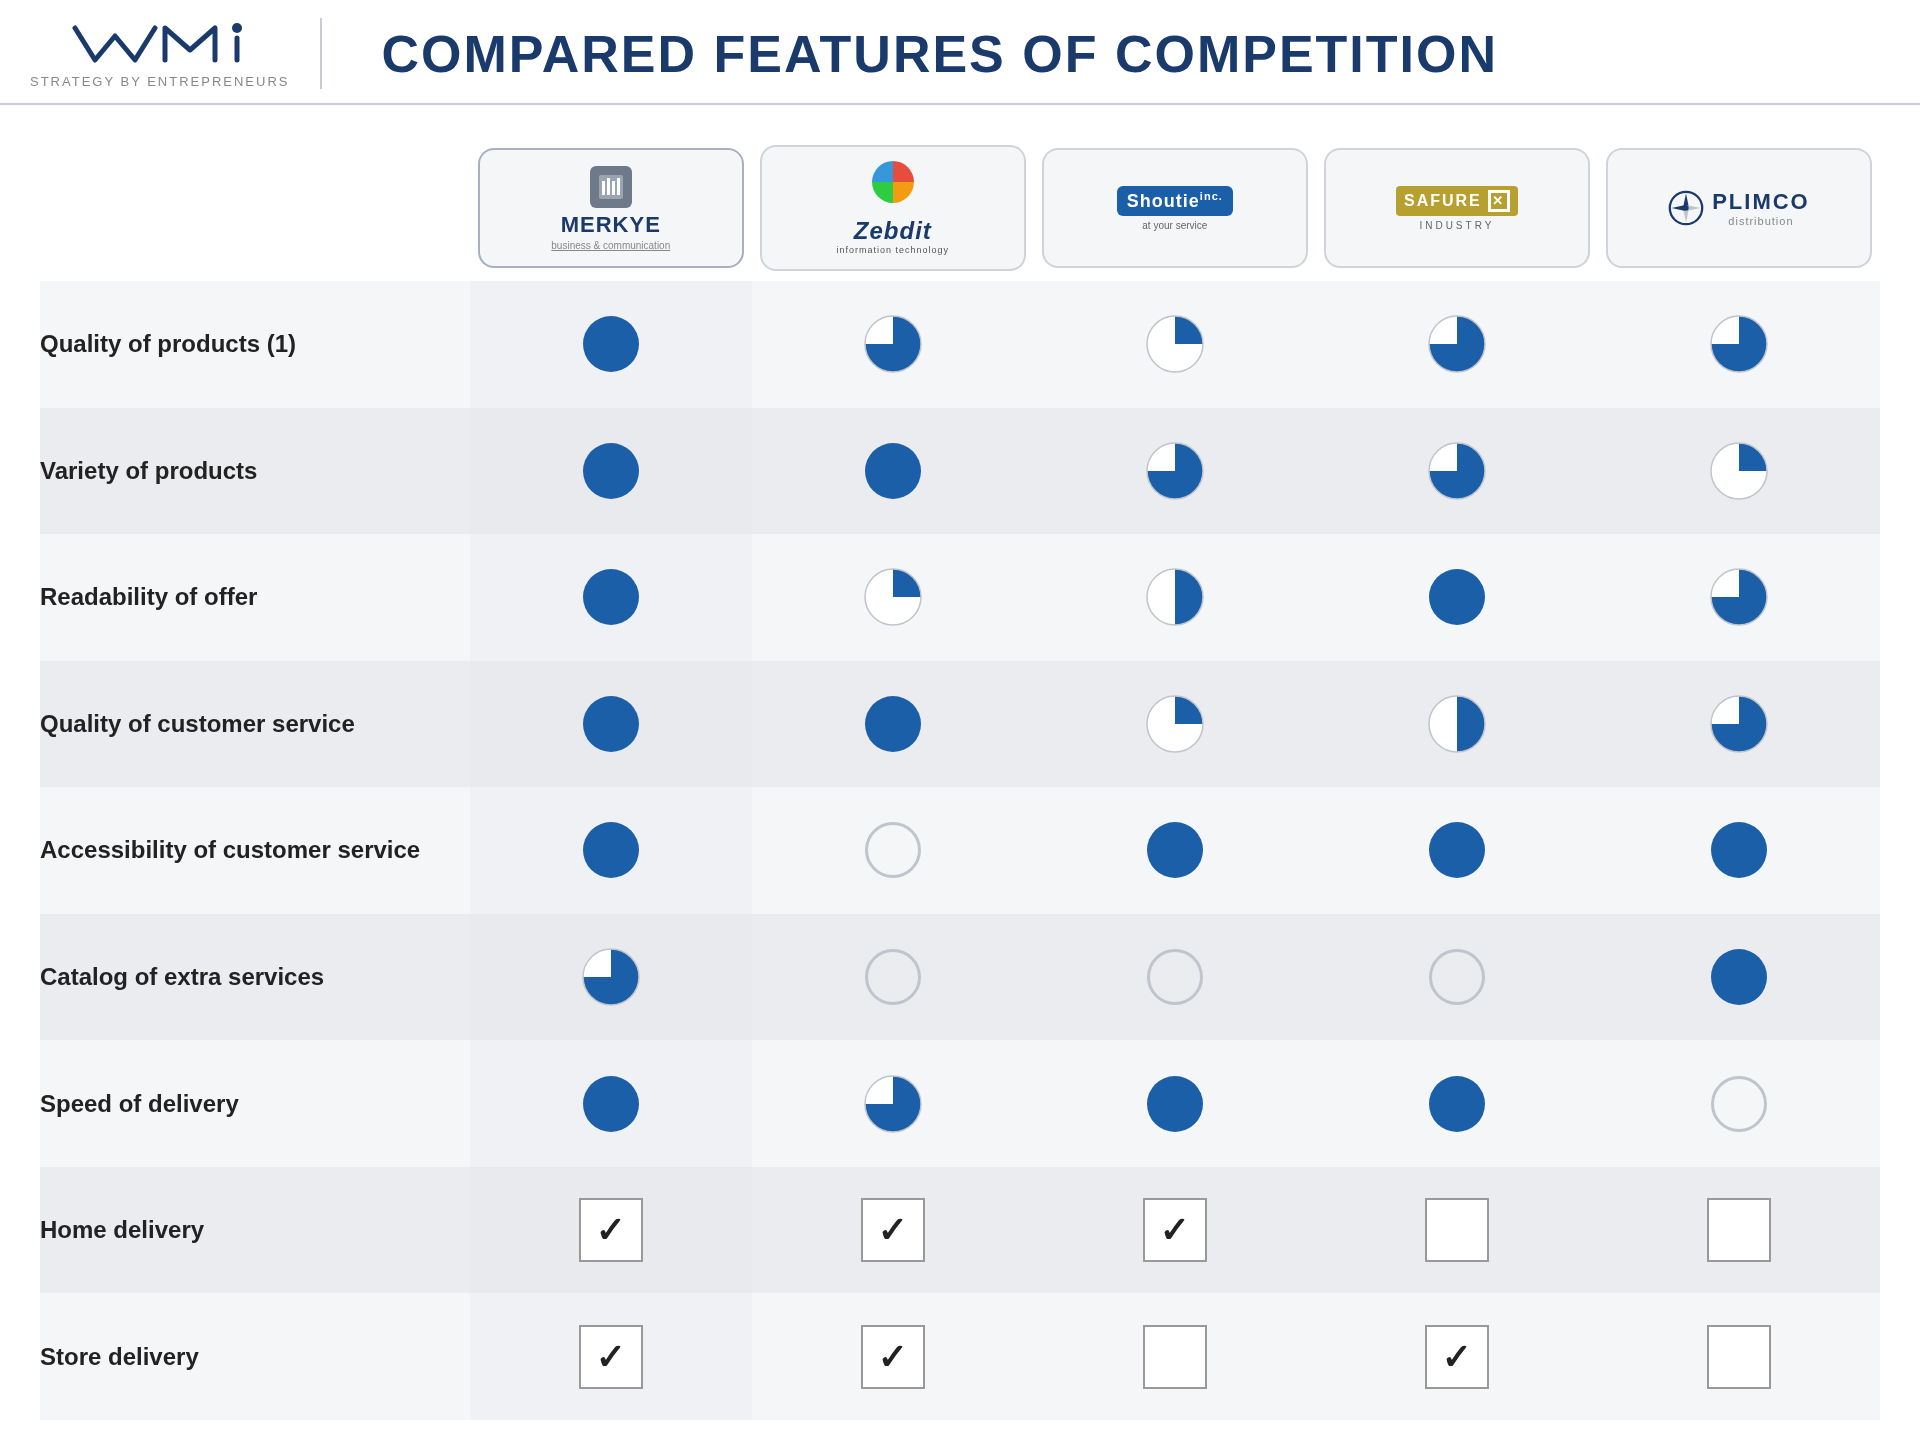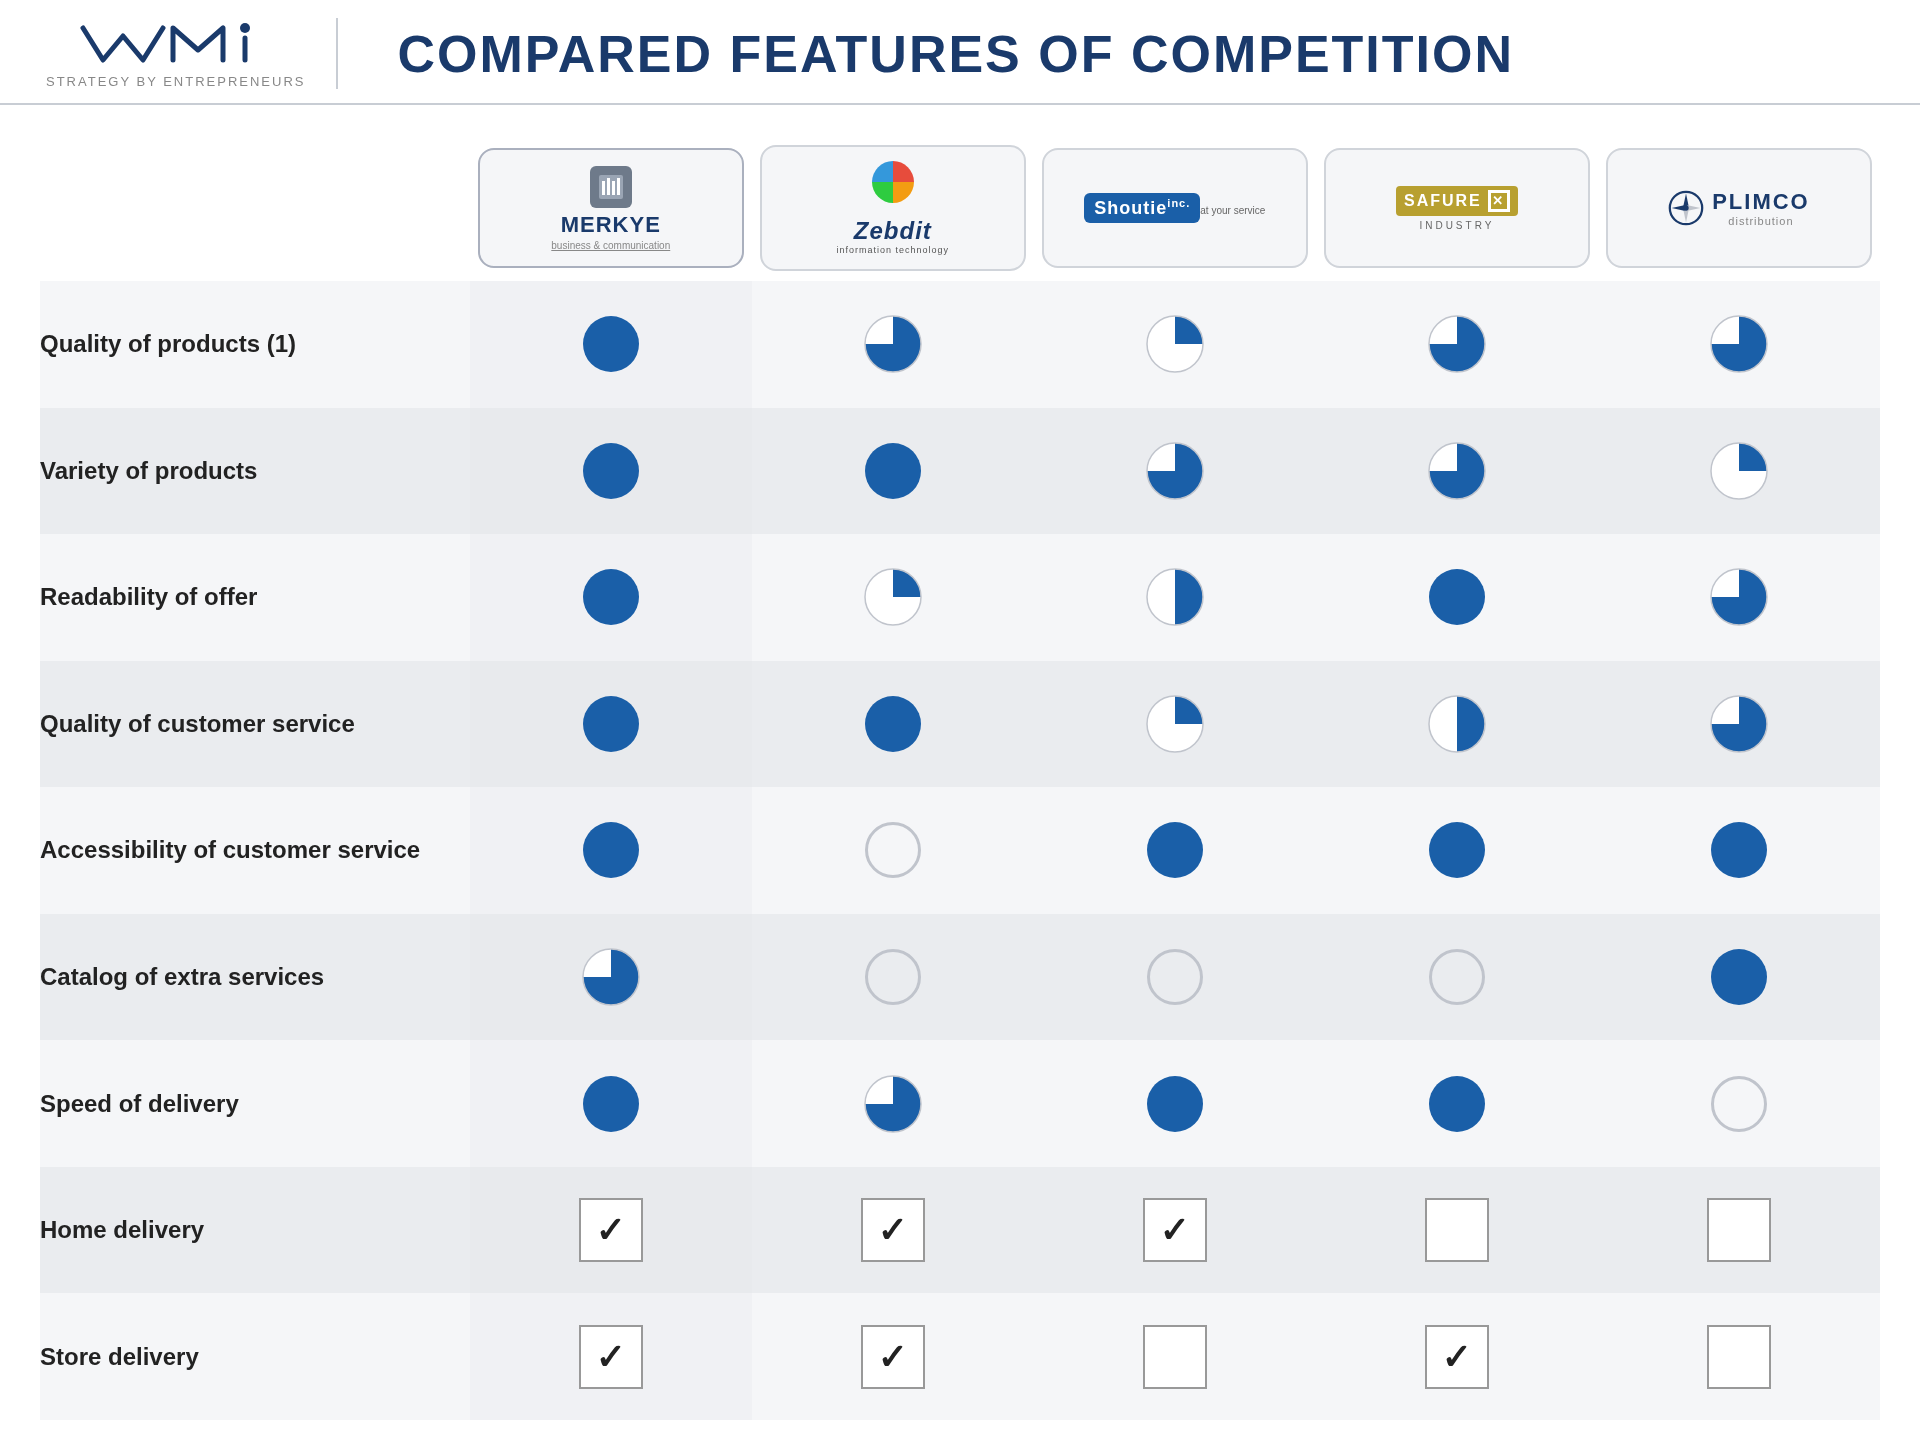--- a/index.html
+++ b/index.html
@@ -34,21 +34,20 @@
       margin-right: 30px;
       padding-right: 30px;
       border-right: 2px solid #c8cdd4;
     }
     .logo-subtitle {
       font-size: 13px;
       letter-spacing: 2px;
       color: #888;
       text-transform: uppercase;
       margin-top: 4px;
-      margin-left: 16px;
     }
     .header-title {
       font-size: 52px;
       font-weight: 900;
       color: #1a3a6b;
       letter-spacing: 2px;
       text-transform: uppercase;
       padding-left: 30px;
     }
 
@@ -369,21 +368,21 @@
               <div style="display:flex;flex-direction:column;align-items:center;">
                 <div class="zebdit-circle"></div>
                 <div class="zebdit-logo" style="color:#1a3a6b;font-style:italic;margin-top:10px;">Zebdit</div>
                 <div class="zebdit-sub">information technology</div>
               </div>
             </div>
           </td>
 
           <td class="company-header-cell col-company">
             <div class="company-card">
-              <div style="display:flex;flex-direction:row;align-items:center;">
+              <div style="display:flex;flex-direction:column;align-items:center;">
                 <div class="shoutie-box">Shoutie<span style="font-size:11px;vertical-align:super;">inc.</span></div>
                 <div class="shoutie-sub">at your service</div>
               </div>
             </div>
           </td>
 
           <td class="company-header-cell col-company">
             <div class="company-card">
               <div style="display:flex;flex-direction:column;align-items:center;">
                 <div class="safure-box">

